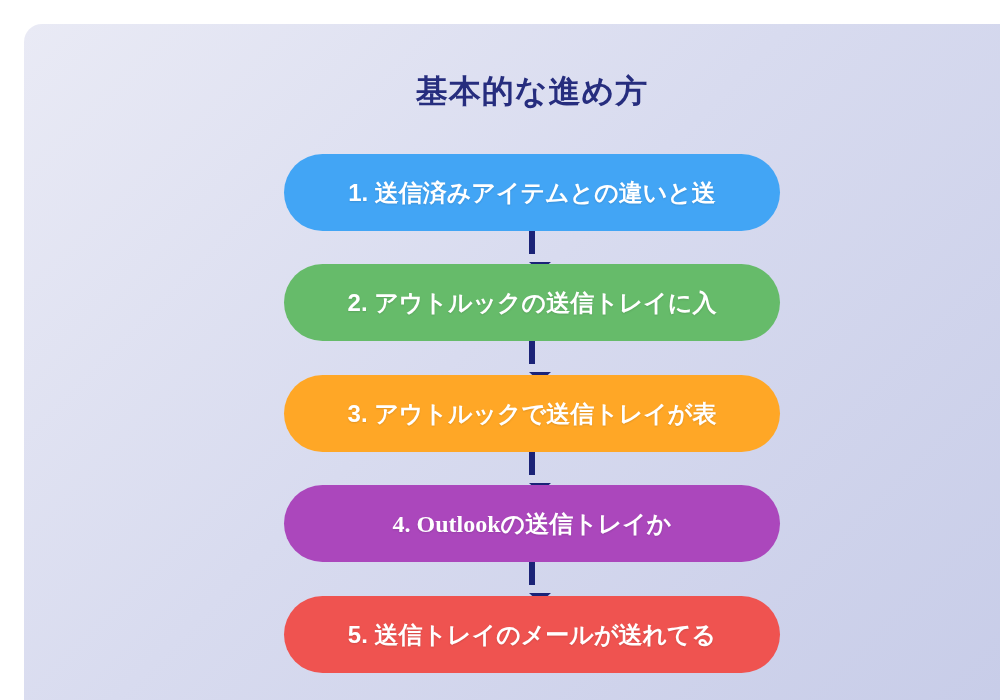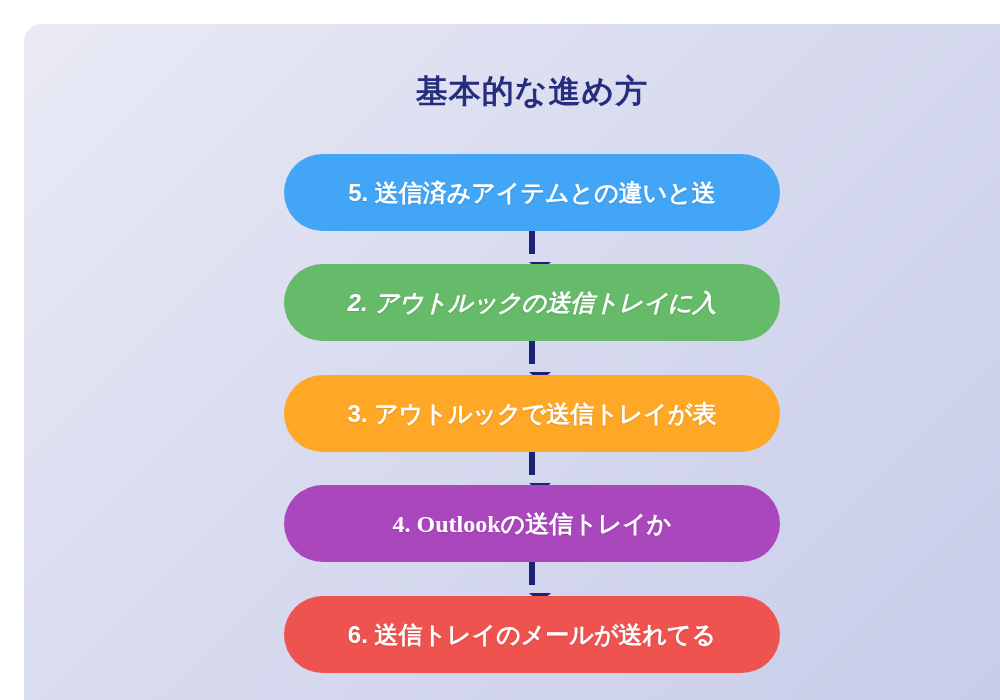--- a/index.html
+++ b/index.html
@@ -34,21 +34,21 @@
     display: flex;
     align-items: center;
     justify-content: center;
     font-size: 24px;
     font-weight: 700;
     color: #ffffff;
     text-shadow: 0 1px 2px rgba(0,0,0,0.12);
     white-space: nowrap;
   }
   .step-1 { top: 122px; }
-  .step-2 { top: 232px; font-style: italic; }
+  .step-2 { top: 232px; }
   .step-3 { top: 343px; }
   .step-4 { top: 453px; }
   .step-5 { top: 564px; }
   .arrow {
     position: absolute;
     left: 489px;
     width: 22px;
     height: 33px;
   }
   .arrow-1 { top: 199px; }
@@ -66,21 +66,21 @@
     clip-path: polygon(0 0, 100% 0, 50% 100%);
   }
 </style>
 </head>
 <body>
 
 <div class="canvas">
 
   <div class="title" style="color: rgb(38, 45, 126);">基本的な進め方</div>
 
-  <div class="step step-1" style="background-color: rgb(66, 165, 245);">5. 送信済みアイテムとの違いと送</div>
+  <div class="step step-1" style="background-color: rgb(66, 165, 245);">1. 送信済みアイテムとの違いと送</div>
 
   <div class="arrow arrow-1">
     <div class="stem" style="background-color: rgb(27, 35, 119);"></div>
     <div class="head" style="background-color: rgb(27, 35, 119);"></div>
   </div>
 
   <div class="step step-2" style="background-color: rgb(102, 187, 106);">2. アウトルックの送信トレイに入</div>
 
   <div class="arrow arrow-2">
     <div class="stem" style="background-color: rgb(27, 35, 119);"></div>
@@ -94,15 +94,15 @@
     <div class="head" style="background-color: rgb(27, 35, 119);"></div>
   </div>
 
   <div class="step step-4" style="background-color: rgb(171, 71, 188); font-family: Liberation Serif, serif;">4. Outlookの送信トレイか</div>
 
   <div class="arrow arrow-4">
     <div class="stem" style="background-color: rgb(27, 35, 119);"></div>
     <div class="head" style="background-color: rgb(27, 35, 119);"></div>
   </div>
 
-  <div class="step step-5" style="background-color: rgb(239, 83, 80);">6. 送信トレイのメールが送れてる</div>
+  <div class="step step-5" style="background-color: rgb(239, 83, 80);">5. 送信トレイのメールが送れてる</div>
 
 </div>
 
 </body></html>

